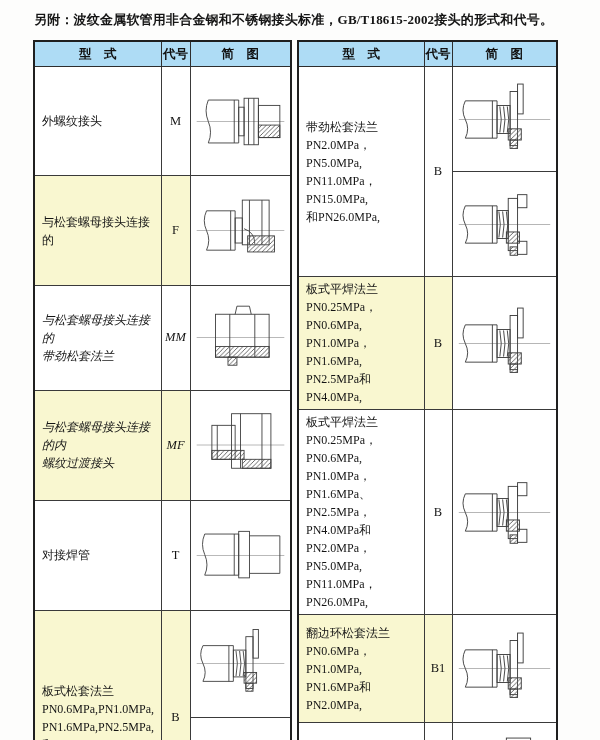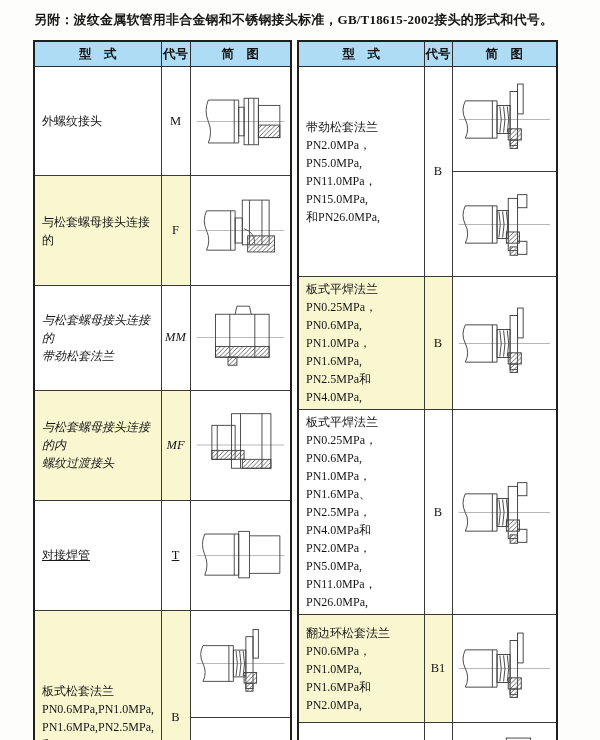--- a/index.html
+++ b/index.html
@@ -145,21 +145,21 @@
                   <line x1="26" y1="18" x2="26" y2="56"></line>
                   <rect x="42" y="5" width="44" height="61"></rect>
                   <line x1="52" y1="5" x2="52" y2="66"></line>
                   <line x1="76" y1="5" x2="76" y2="66"></line>
                   <rect x="20" y="46" width="36" height="10" fill="url(#hp4)"></rect>
                   <rect x="54" y="56" width="32" height="10" fill="url(#hp4)"></rect>
                 </g>
               </svg>
             </td>
           </tr>
-          <tr style="height: 91px; text-decoration: underline;">
+          <tr style="height: 91px;">
             <td class="type" rowspan="1">
               <div class="tline">对接焊管</div>
             </td>
             <td class="code" rowspan="1">T</td>
             <td class="diag">
               <svg width="93" height="81" viewBox="0 0 104 80" preserveAspectRatio="xMidYMid meet">
                 <defs>
                   <pattern id="hp5" patternUnits="userSpaceOnUse" width="5" height="5">
                     <path d="M0,5 L5,0" stroke="#5a5a5a" stroke-width="1"></path>
                     <path d="M-1,1 L1,-1" stroke="#5a5a5a" stroke-width="1"></path>

